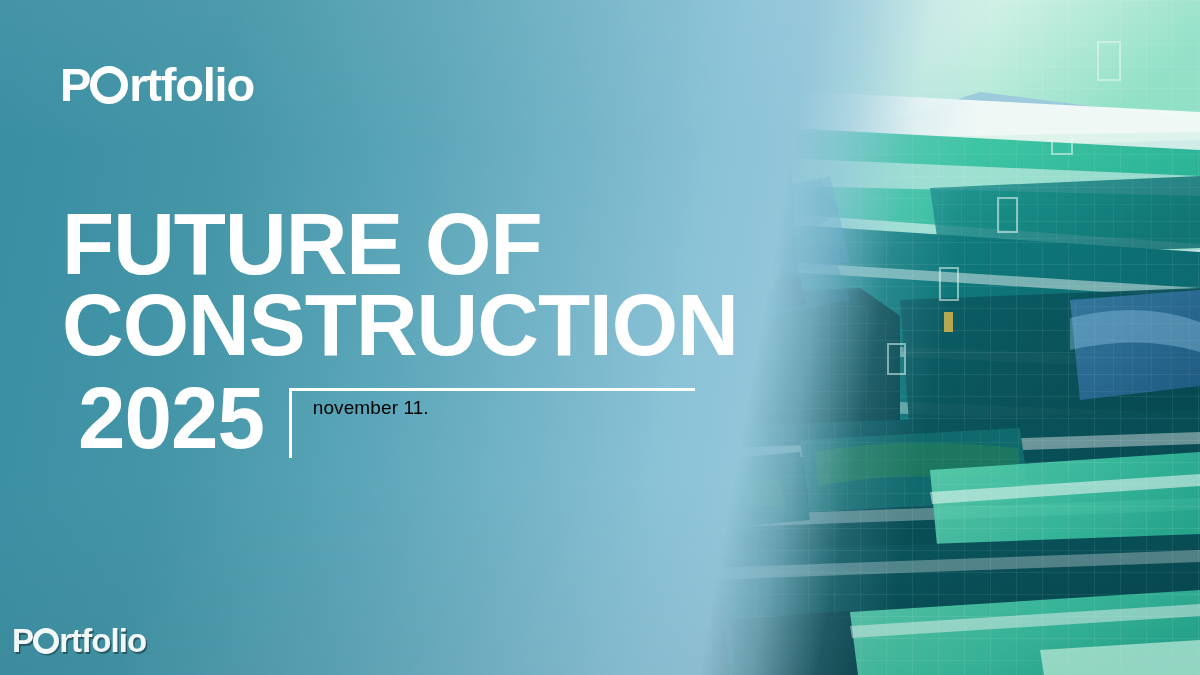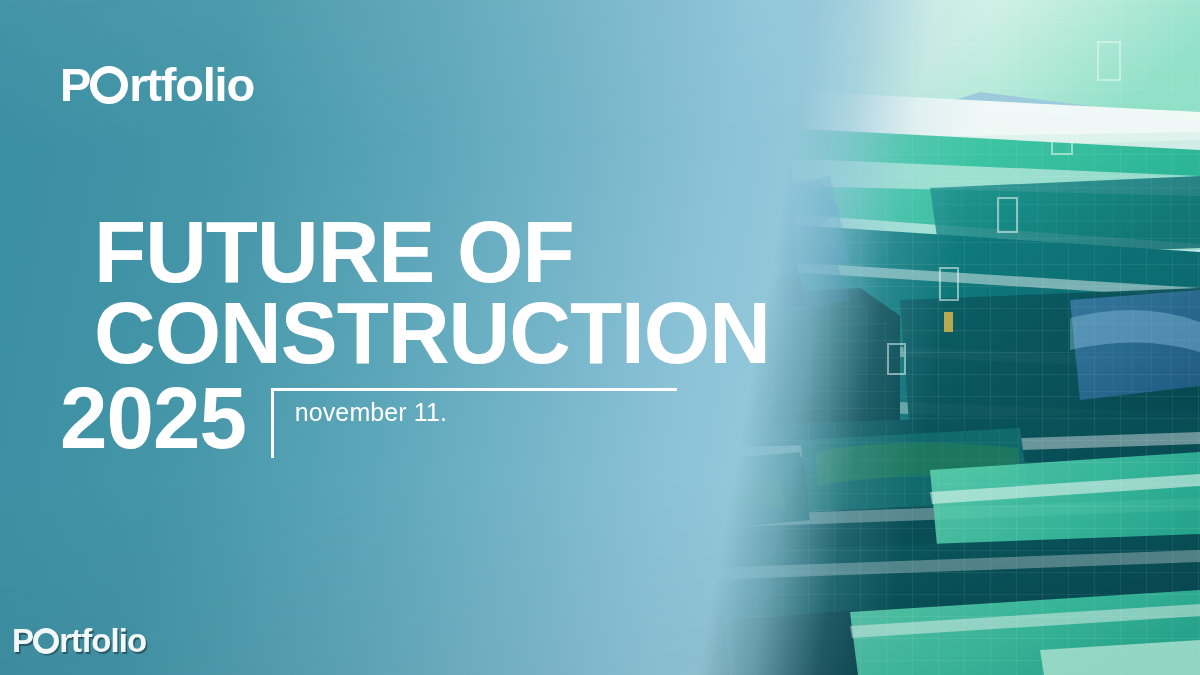--- a/index.html
+++ b/index.html
@@ -68,42 +68,41 @@
     width:38px; height:38px;
     border:7px solid #ffffff;
     border-radius:50%;
     margin:0 1px 0 0;
     position:relative; top:3px;
   }
 
   
   .hero {
     position:absolute;
-    left:62px; top:212px;
+    left:62px; top:204px;
     width:900px;
-    margin-left:32px;
   }
   .hero-line {
     color:#ffffff;
     font-weight:700;
     font-size:86px;
     line-height:0.92;
     letter-spacing:-1px;
     white-space:nowrap;
     font-stretch:condensed;
     transform:scaleX(0.97);
     transform-origin:left center;
   }
   .hero-line.l1 { font-size:88px; }
   .hero-line.l2 { font-size:88px; }
 
   
   .footer-row {
     position:absolute;
-    left:60px; top:378px;
+    left:78px; top:378px;
     display:flex;
     align-items:flex-start;
   }
   .year {
     color:#ffffff;
     font-weight:700;
     font-size:88px;
     line-height:0.92;
     letter-spacing:-1px;
     transform:scaleX(0.97);
@@ -122,22 +121,22 @@
     width:3px; height:70px;
     background:#ffffff;
   }
   .bracket-h {
     position:absolute;
     left:0; top:10px;
     width:406px; height:3px;
     background:#ffffff;
   }
   .detail {
-    color:#ffffff;
-    font-size:25px;
+    color:#000000;
+    font-size:19px;
     font-weight:400;
     line-height:1.36;
     letter-spacing:0.1px;
     white-space:nowrap;
     padding-top:9px;
   }
 
   
   .logo-bottom {
     position:absolute; left:12px; bottom:18px;

